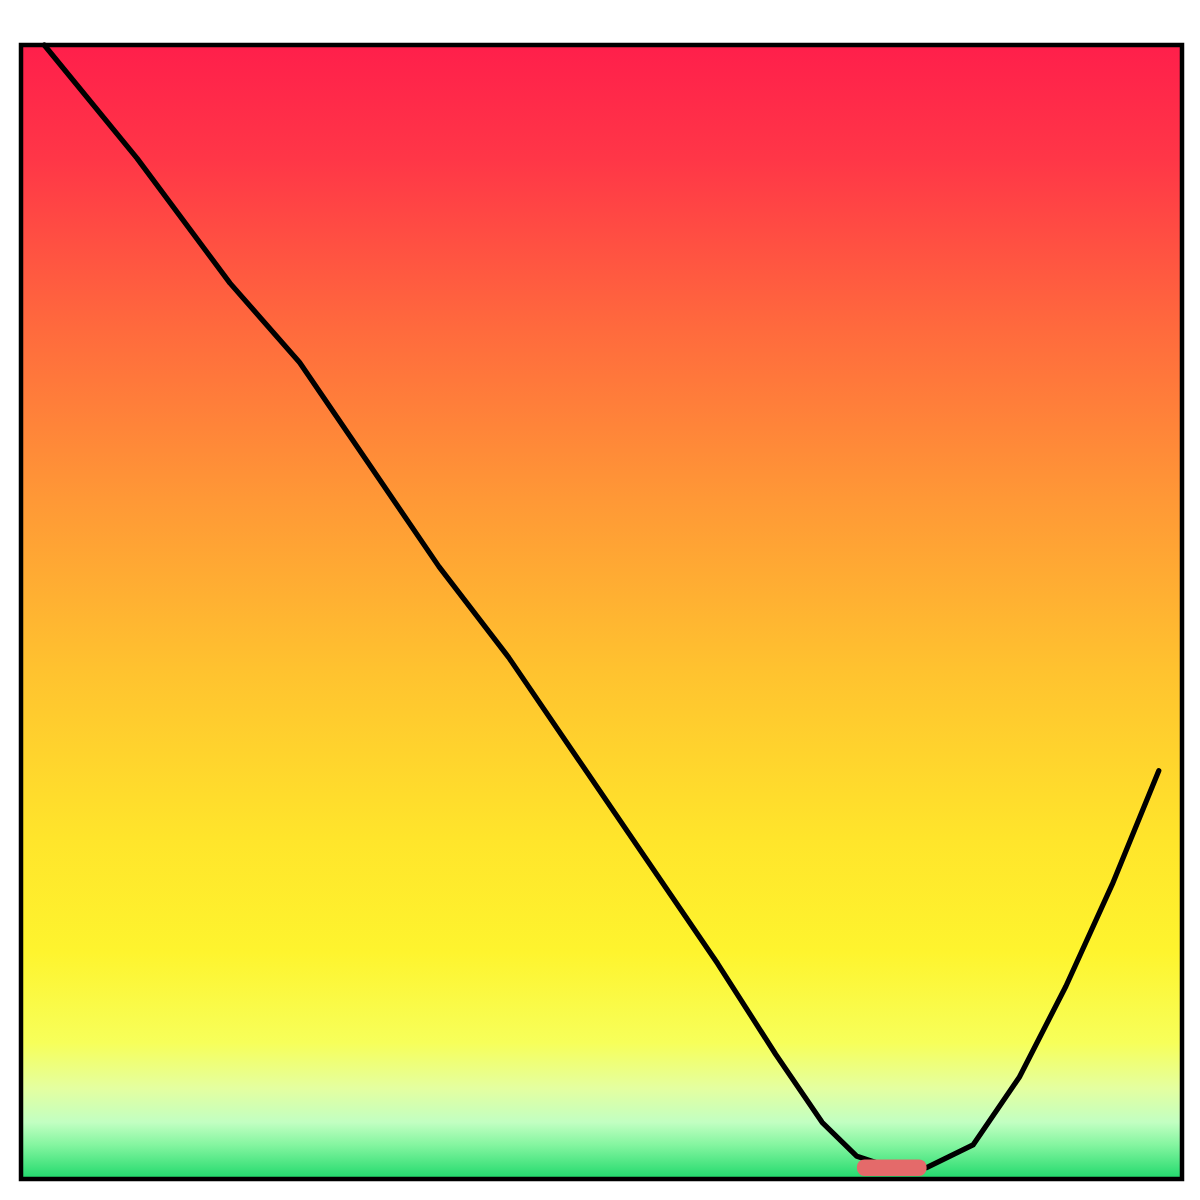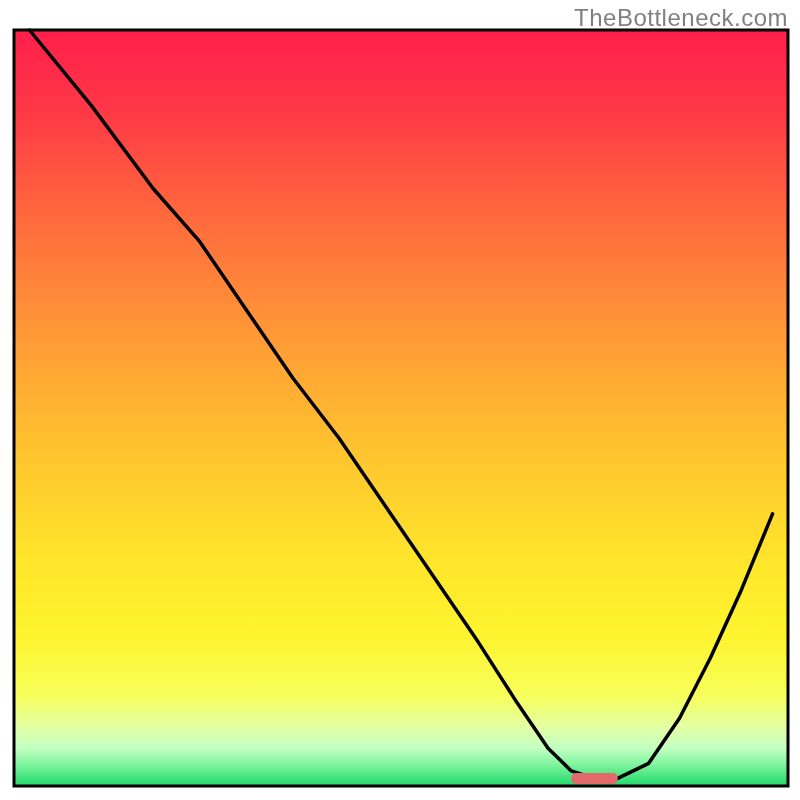--- a/index.html
+++ b/index.html
@@ -31,21 +31,20 @@
     left: 0;
     top: 0;
     width: 800px;
     height: 800px;
   }
 </style>
 </head>
 <body>
 
 <div class="chart-container">
-  <div class="watermark">TheBottleneck.com</div>
   <svg class="plot" viewBox="0 0 800 800">
     <defs>
       <linearGradient id="heat-gradient" x1="0" y1="0" x2="0" y2="1">
           <stop offset="0%" stop-color="#ff1f4b"></stop>
           <stop offset="10%" stop-color="#ff3647"></stop>
           <stop offset="25%" stop-color="#ff6a3d"></stop>
           <stop offset="40%" stop-color="#ff9836"></stop>
           <stop offset="55%" stop-color="#ffc22f"></stop>
           <stop offset="70%" stop-color="#ffe52b"></stop>
           <stop offset="80%" stop-color="#fef42e"></stop>

